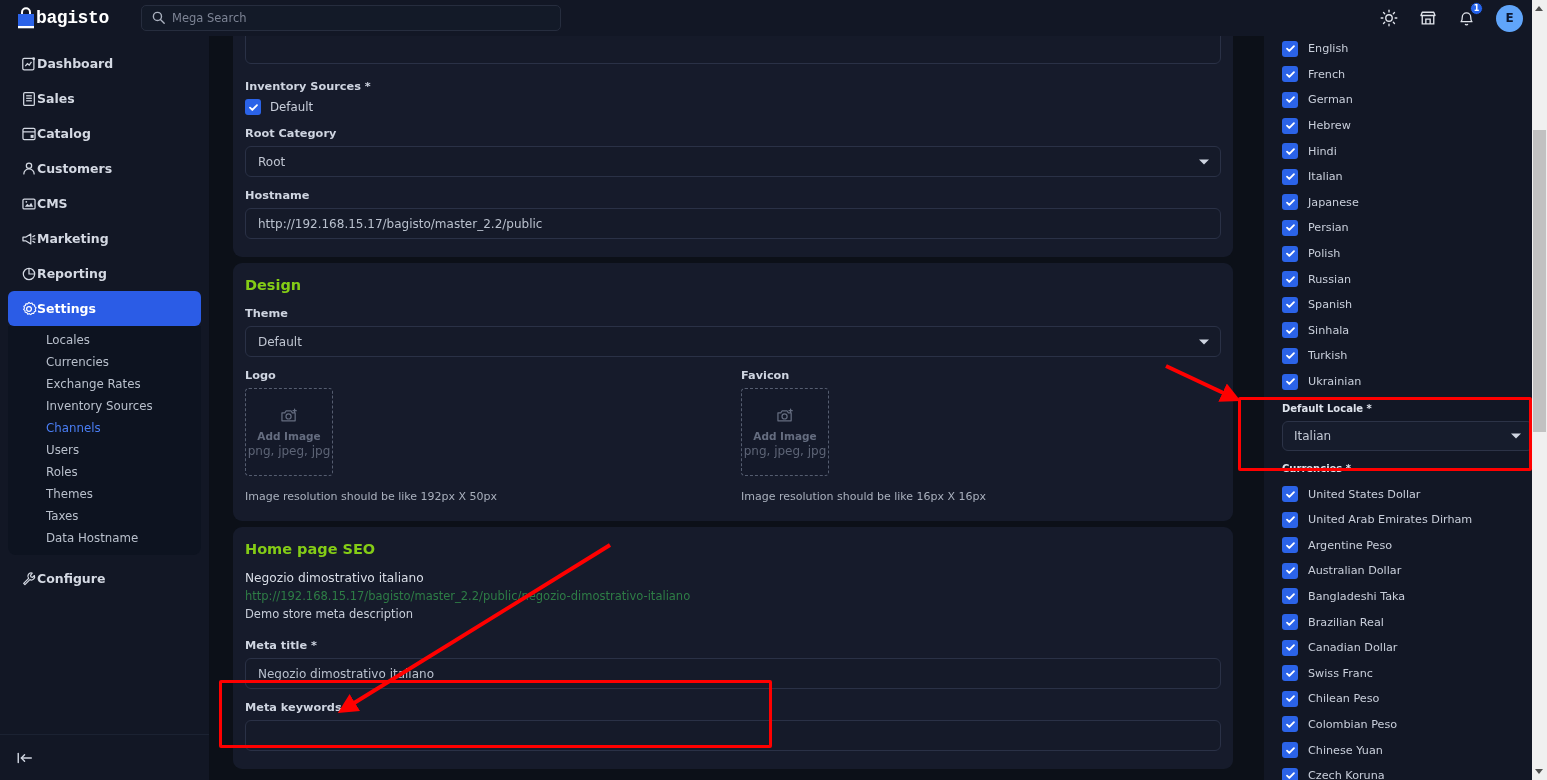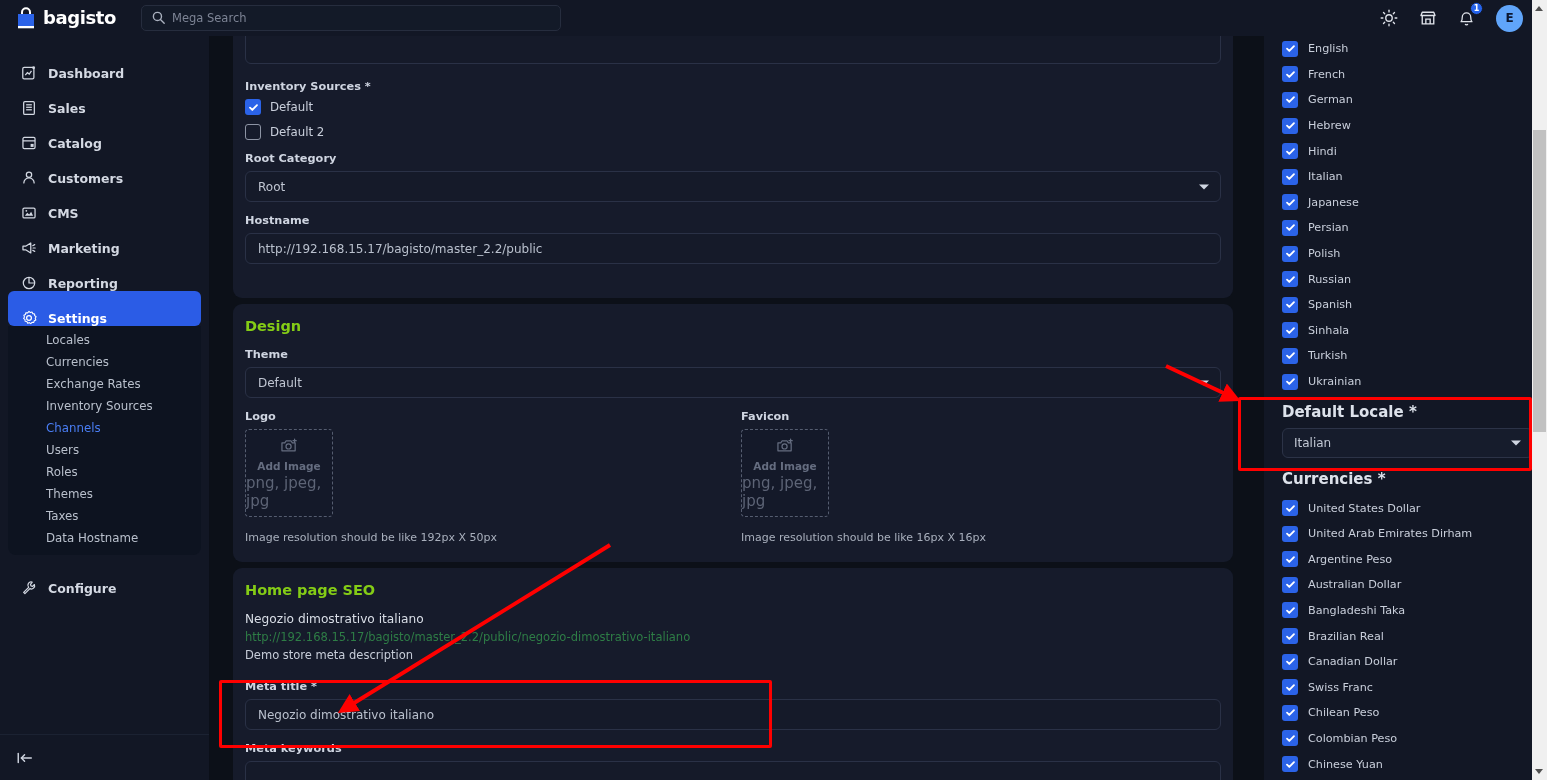--- a/index.html
+++ b/index.html
@@ -12,21 +12,21 @@
   .app { position: relative; width: 1547px; height: 780px; display: flex; flex-direction: column; }
 
   
   .header {
     height: 36px; min-height: 36px;
     background: #121725;
     display: flex; align-items: center;
     padding: 0 14px 0 16px;
     position: relative; z-index: 20;
   }
-  .brand { display: flex; gap: 7px; width: 110px; }
+  .brand { display: flex; align-items: center; width: 110px; font-family: Liberation Mono, monospace; }
   .brand-mark { width: 20px; height: 22px; position: relative; }
   .brand-text { color: #fff; font-size: 18px; font-weight: 700; letter-spacing: -0.4px; }
   .search-wrap {
     margin-left: 15px; width: 420px; height: 26px;
     border: 1px solid #262d3e; border-radius: 5px;
     background: #131a28; display: flex; align-items: center; gap: 7px;
     padding: 0 10px;
   }
   .search-input {
     background: transparent; border: none; outline: none;
@@ -53,21 +53,21 @@
   .body-row { display: flex; flex: 1; min-height: 0; position: relative; }
 
   
   .sidebar {
     width: 210px; min-width: 210px; background: #121725;
     display: flex; flex-direction: column; position: relative;
     border-right: 1px solid #0b0f18;
   }
   .nav { padding: 10px 0 0 0; flex: 1; overflow: hidden; }
   .nav-item {
-    display: flex; align-items: flex-end; gap: 11px;
+    display: flex; align-items: center; 
     height: 35px; padding: 0 12px; margin: 0 8px;
     color: #d4d9e3; font-size: 12.5px; font-weight: 600;
     border-radius: 6px; cursor: pointer;
   }
   .nav-item.active { background: #2b5ce6; color: #fff; }
   .nav-ic { width: 17px; height: 17px; flex: 0 0 17px; display:flex;align-items:center;justify-content:center; }
   .submenu { background: #0d1320; margin: 0 8px 6px 8px; border-radius: 0 0 8px 8px; padding: 3px 0 6px 0; }
   .sub-item {
     padding: 4px 12px 4px 38px; font-size: 11.8px; color: #b9c0cc; cursor: pointer;
   }
@@ -130,35 +130,35 @@
   .cb-label { color: #c9cfdb; font-size: 11.8px; }
 
   .two-col { display: flex; gap: 16px; }
   .two-col > div { width: 50%; }
   .dropbox {
     width: 88px; height: 88px; border: 1.5px dashed #555d70; border-radius: 4px;
     display: flex; flex-direction: column; align-items: center; justify-content: center;
     gap: 2px; cursor: pointer; background: #141929;
   }
   .dropbox .txt1 { color: #656d80; font-size: 10.5px; font-weight: 600; }
-  .dropbox .txt2 { color: #5d6476; font-size: 15px; }
+  .dropbox .txt2 { color: #5d6476; font-size: 12px; }
   .hint { color: #a9b0bd; font-size: 11px; margin-top: 14px; }
 
   .seo-preview-title { color: #d9dee7; font-size: 12.2px; margin-bottom: 4px; }
   .seo-preview-url { color: #2e7d46; font-size: 11.5px; margin-bottom: 4px; }
   .seo-preview-desc { color: #c7cdd9; font-size: 11.5px; }
 
   
   .rightpanel {
     width: 283px; min-width: 283px; background: #121725;
     padding: 0 14px 0 18px; position: relative; overflow: hidden;
   }
   .r-cb-row { display: flex; align-items: center; gap: 10px; height: 25.6px; }
   .r-cb-label { color: #c9cfdb; font-size: 11.2px; }
-  .r-label { color: #dde2eb; font-size: 15px; font-weight: 700; margin: 9px 16px 7px 0; }
+  .r-label { color: #dde2eb; font-size: 10px; font-weight: 700; margin: 9px 16px 7px 0; }
   .r-select {
     background: #161c2c; border: 1px solid #2c3347; border-radius: 6px;
     height: 30px; color: #c2c8d4; font-size: 12px; padding: 0 28px 0 11px;
     display: flex; align-items: center; position: relative; cursor: pointer;
     margin-bottom: 12px;
   }
 
   
   .page-scrollbar {
     position: absolute; right: 0; top: 0; width: 15px; height: 780px;
@@ -383,35 +383,31 @@
           <div class="field">
             <span class="flabel">Inventory Sources *</span>
             <div class="cb-row">
               <span class="cbx on">
                 <svg width="11" height="11" viewBox="0 0 12 12" fill="none" stroke="#fff" stroke-width="2">
                   <polyline points="2.2,6.2 4.7,8.7 9.8,3.4" stroke-linecap="round" stroke-linejoin="round"></polyline>
                 </svg>
               </span>
               <span class="cb-label">Default</span>
             </div>
-            <div class="cb-row">
-              <span class="cbx off"></span>
-              <span class="cb-label">Default 2</span>
-            </div>
           </div>
 
           <div class="field">
             <span class="flabel">Root Category</span>
             <div class="fselect">
               <span>Root</span>
               <span class="caret"></span>
             </div>
           </div>
 
-          <div class="field" style="margin-bottom:16px">
+          <div class="field" style="margin-bottom:0">
             <span class="flabel">Hostname</span>
             <input class="finput" type="text" value="http://192.168.15.17/bagisto/master_2.2/public" style="">
           </div>
         </div>
 
         <div class="card">
           <div class="card-title">Design</div>
 
           <div class="field">
             <span class="flabel">Theme</span>

